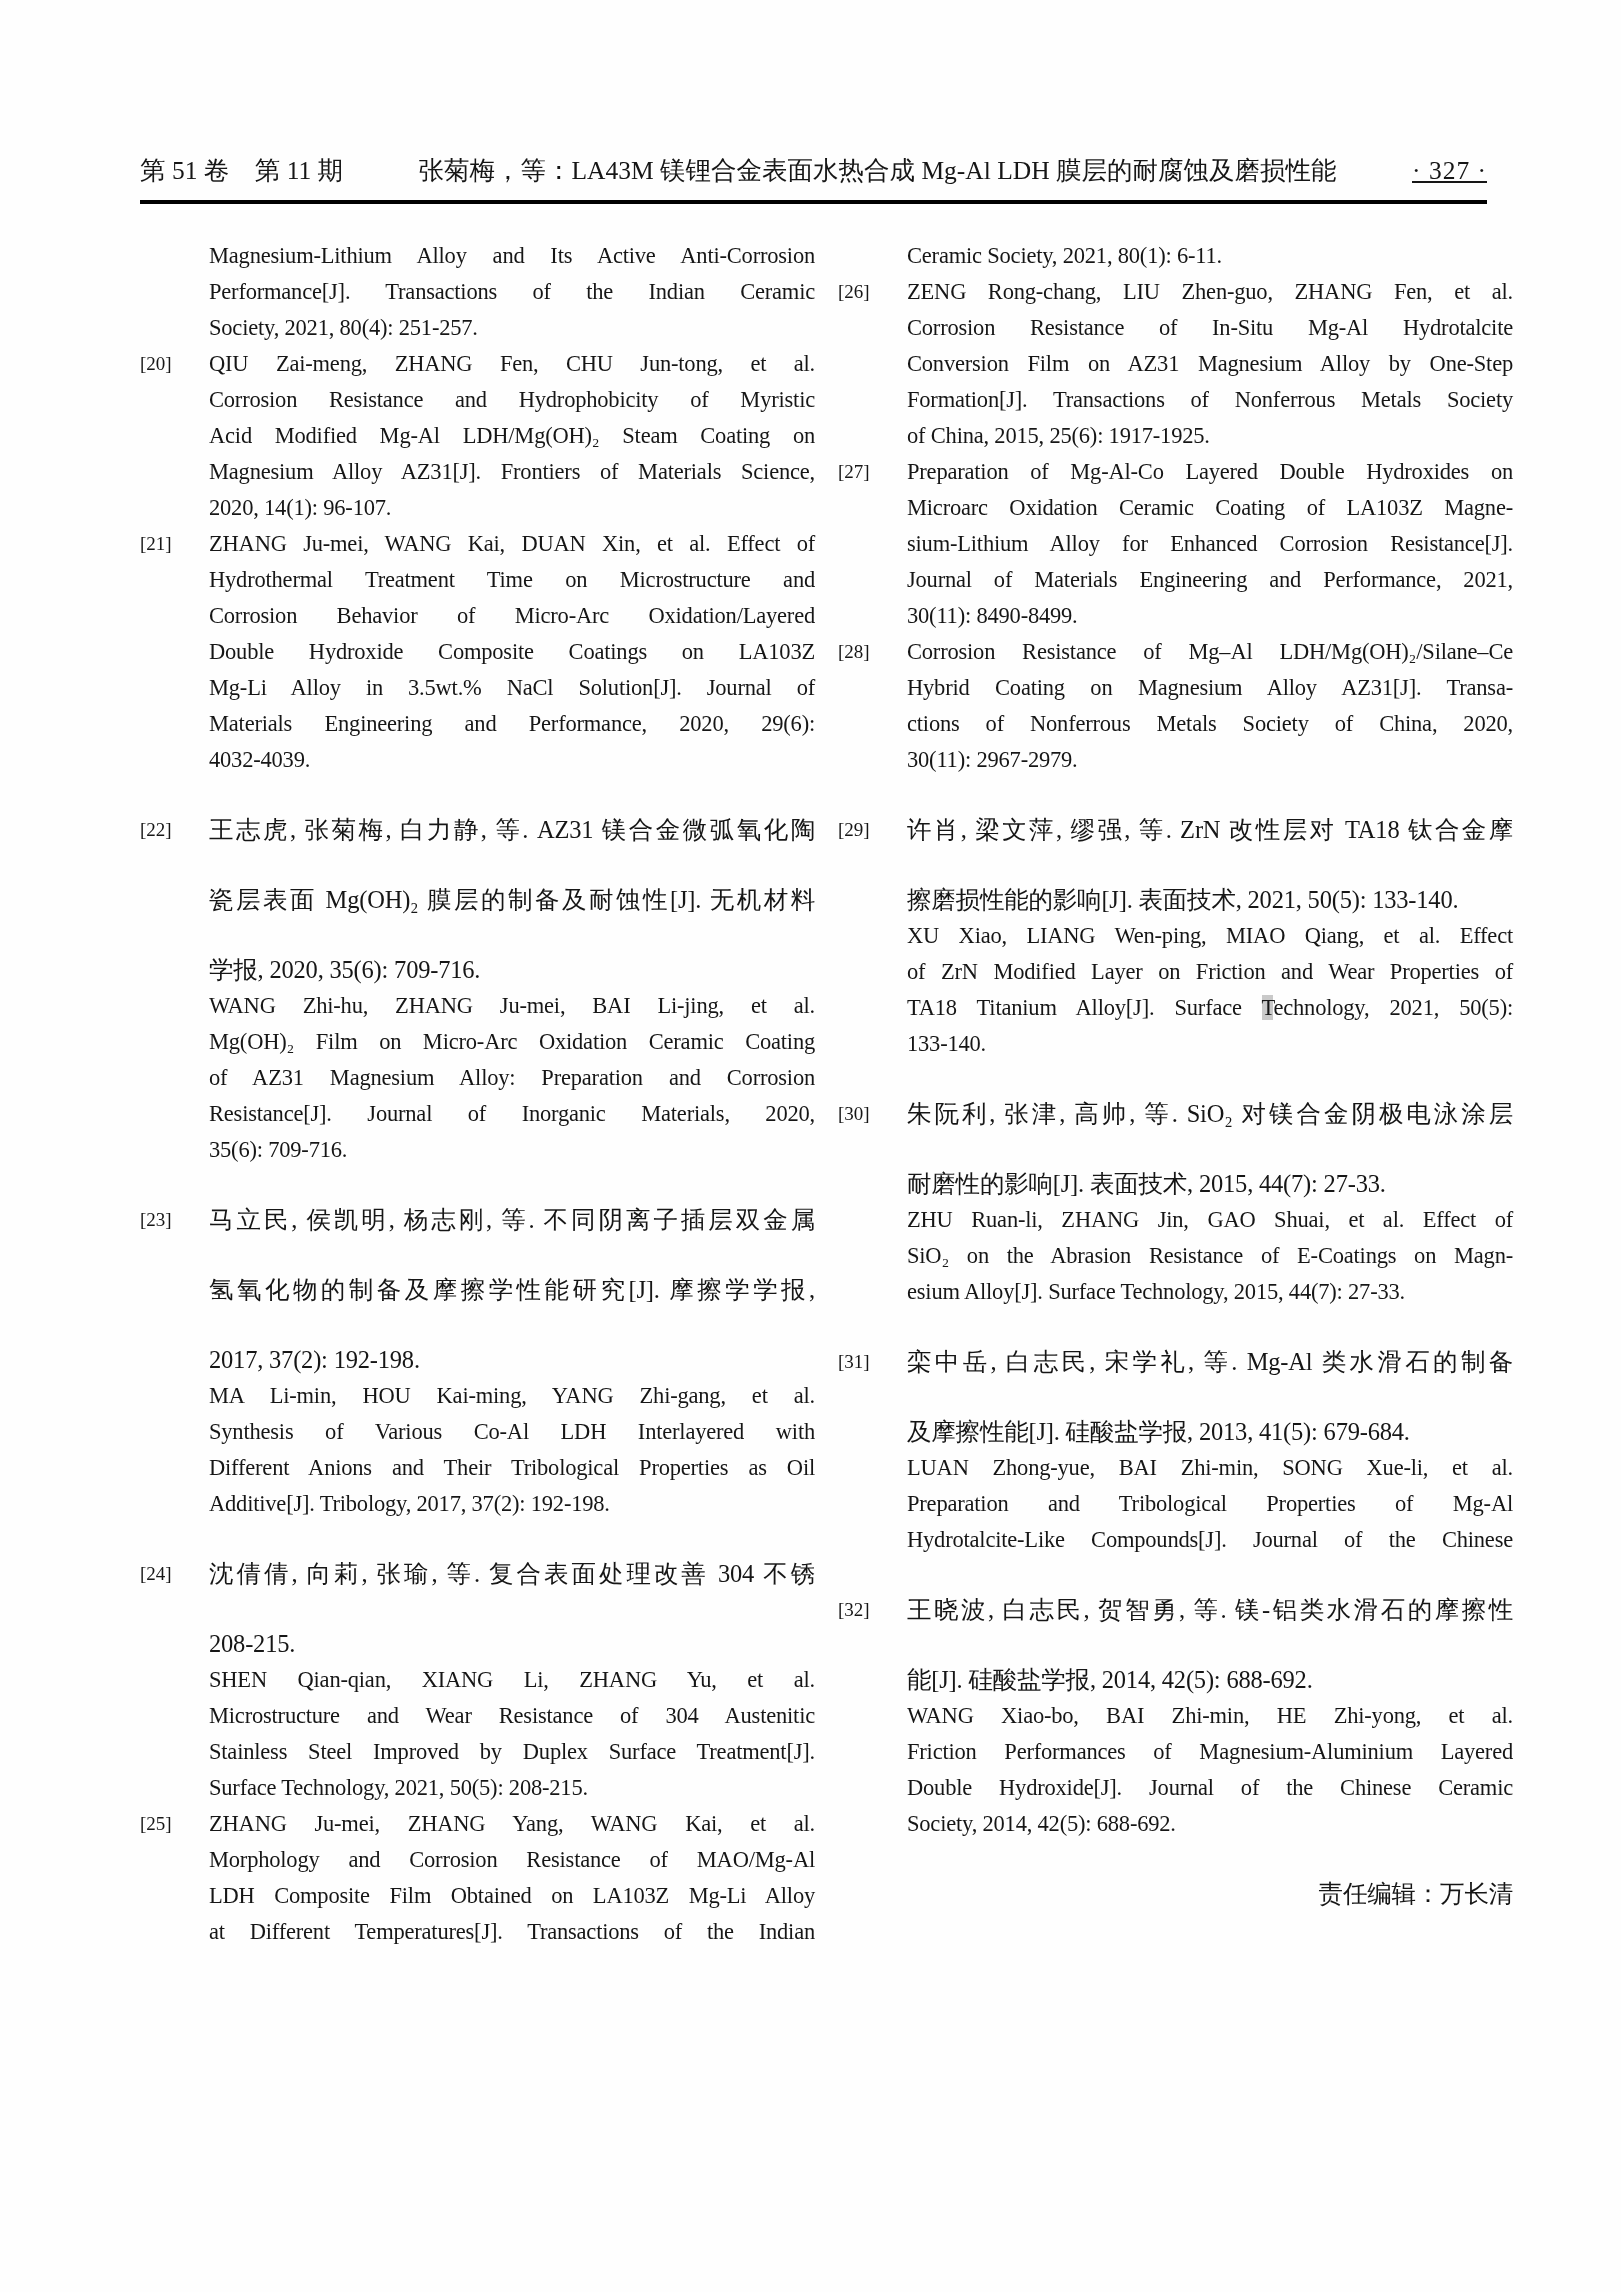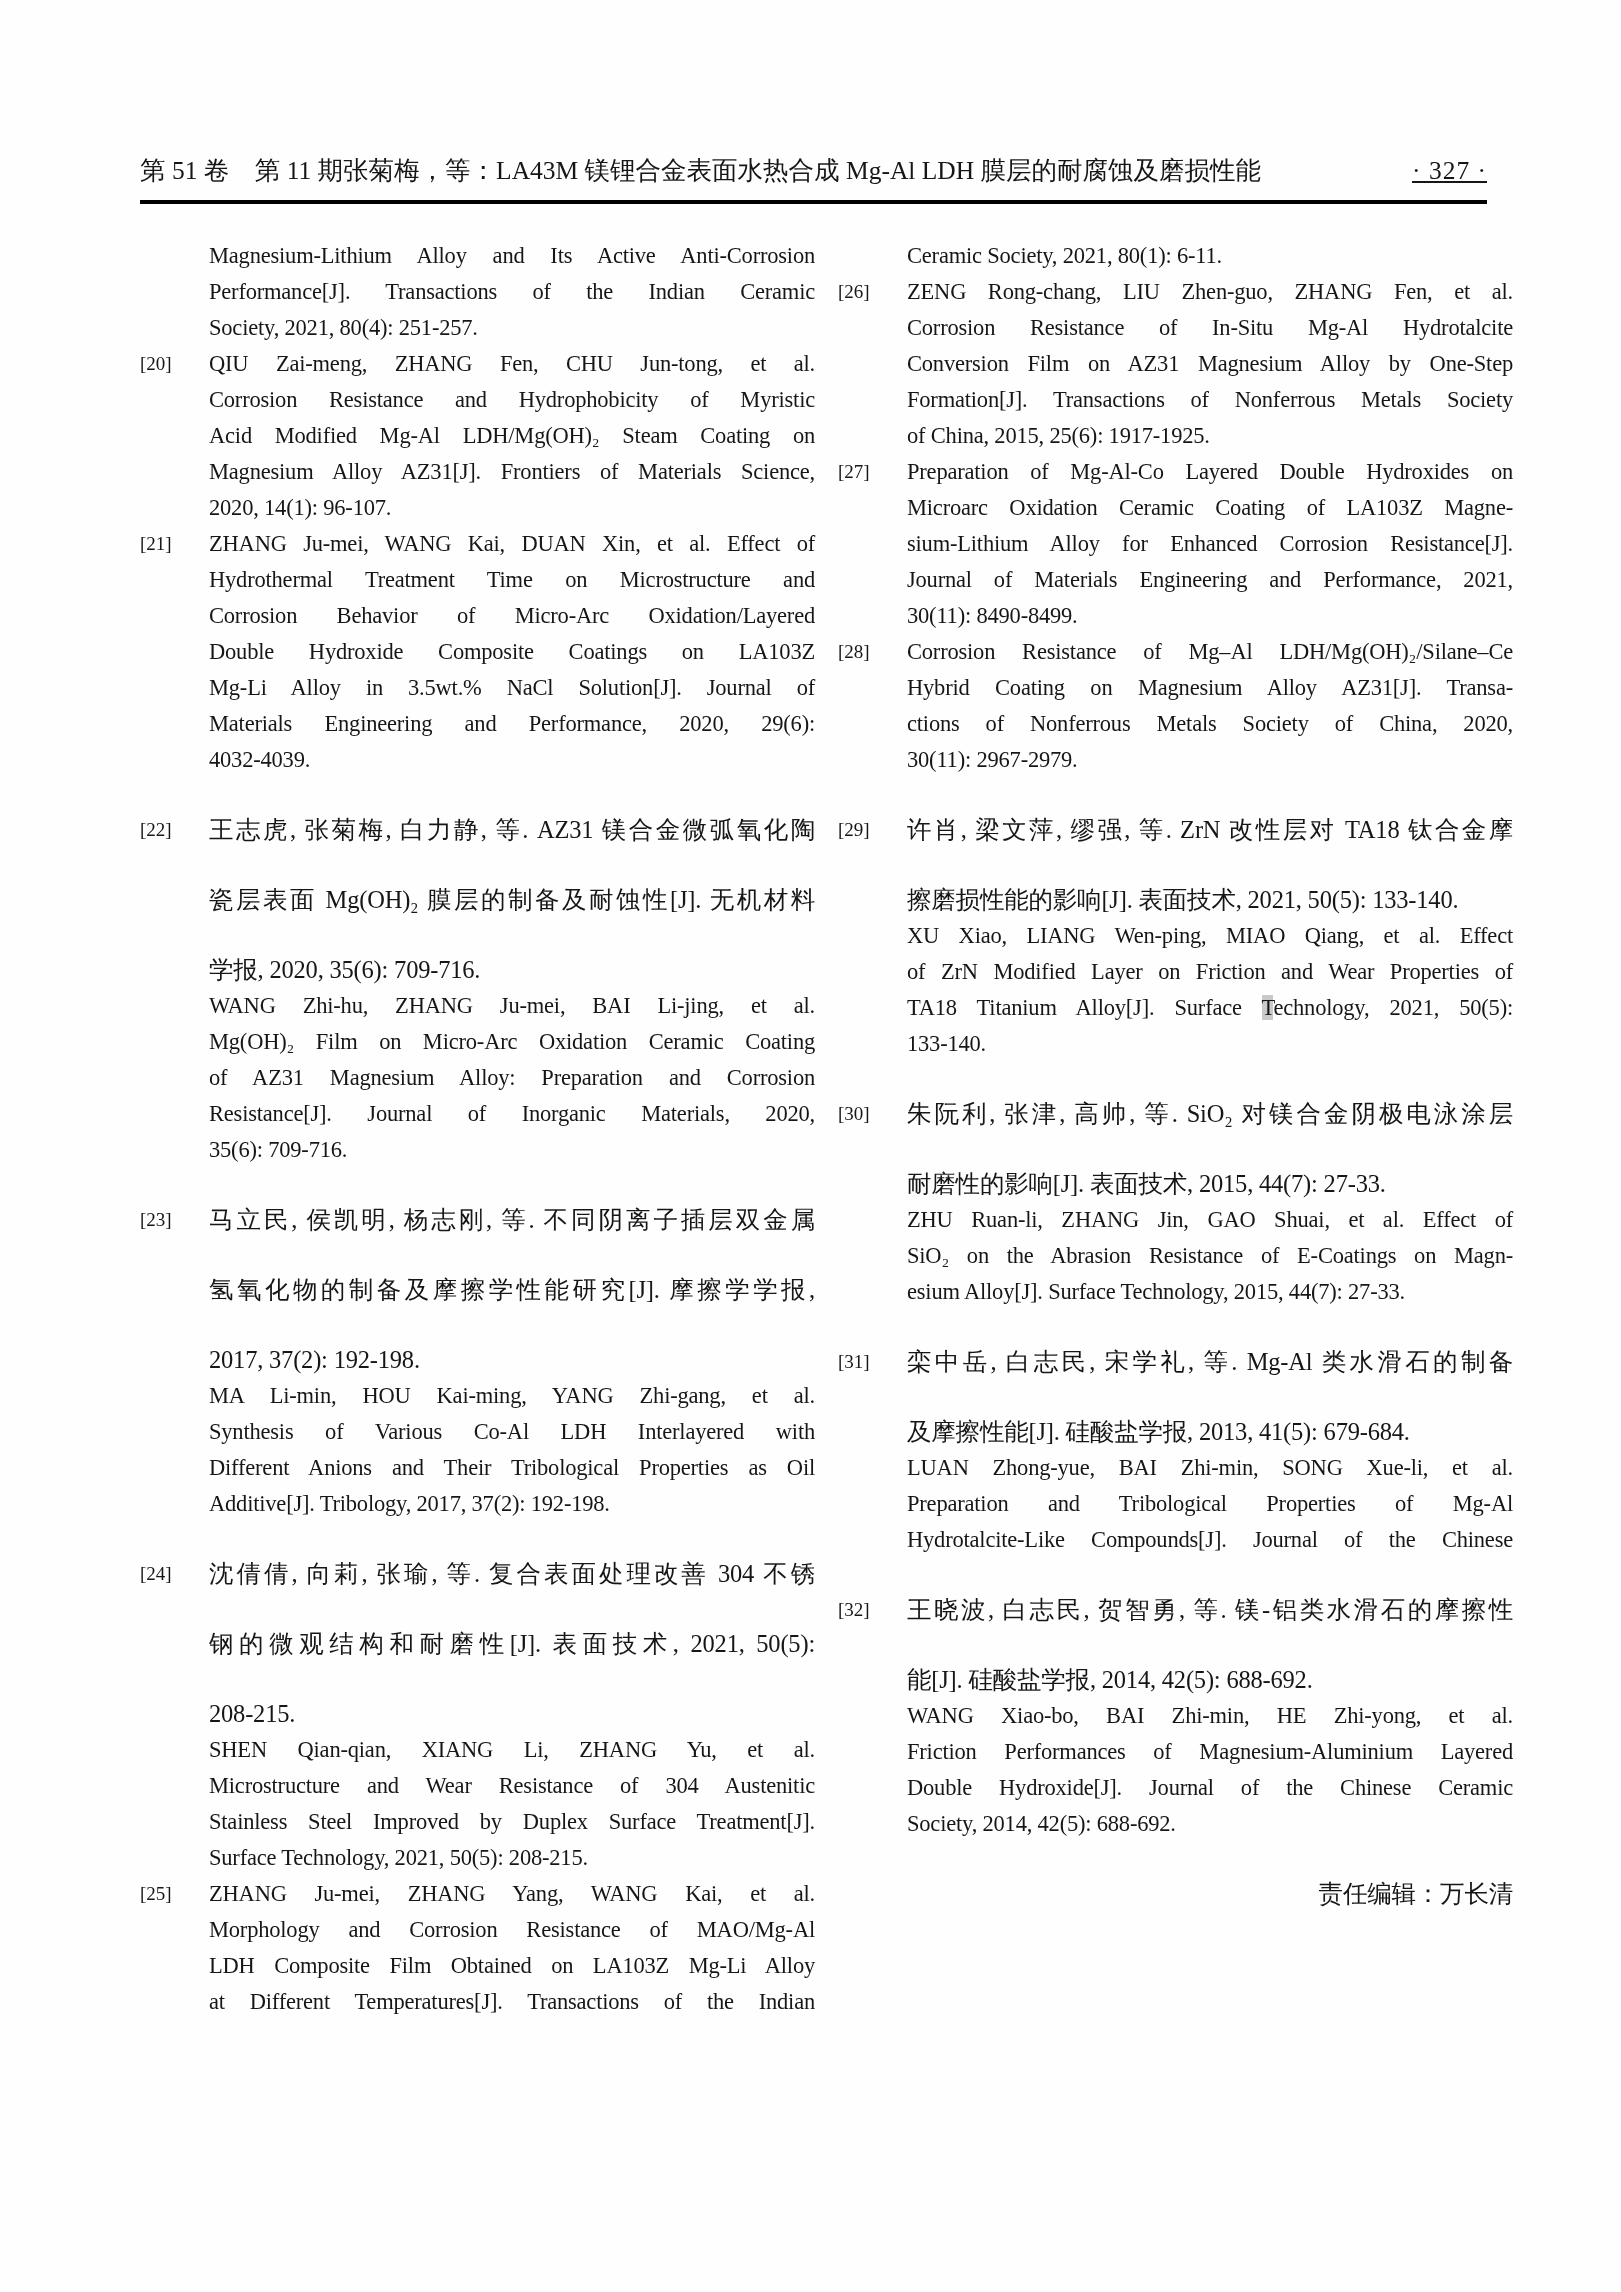--- a/index.html
+++ b/index.html
@@ -18,21 +18,21 @@
     position: absolute;
     left: 140px;
     top: 153px;
     width: 1347px;
     display: flex;
     align-items: baseline;
     font-size: 25.5px;
     white-space: nowrap;
   }
   .hdr-issue { flex: 0 0 auto; }
-  .hdr-title { flex: 1 1 auto; text-align: left; }
+  .hdr-title { flex: 1 1 auto; text-align: center; }
   .hdr-page  { flex: 0 0 auto; letter-spacing: 1px; text-decoration: underline; }
   .hdr-rule {
     position: absolute;
     left: 140px;
     top: 200px;
     width: 1347px;
     height: 3.9px;
     background: #000;
   }
   
@@ -136,21 +136,20 @@
           <div class="line en">MA Li-min, HOU Kai-ming, YANG Zhi-gang, et al.</div>
           <div class="line en">Synthesis of Various Co-Al LDH Interlayered with</div>
           <div class="line en">Different Anions and Their Tribological Properties as Oil</div>
           <div class="line en end">Additive[J]. Tribology, 2017, 37(2): 192-198.</div>
         </div>
       </div>
       <div class="entry">
         <span class="ref-label">[24]</span>
         <div class="para">
           <div class="line zh">沈倩倩, 向莉, 张瑜, 等. 复合表面处理改善 304 不锈</div>
-          <div class="line zh">钢的微观结构和耐磨性[J]. 表面技术, 2021, 50(5):</div>
           <div class="line zh end">208-215.</div>
         </div>
         <div class="para">
           <div class="line en">SHEN Qian-qian, XIANG Li, ZHANG Yu, et al.</div>
           <div class="line en">Microstructure and Wear Resistance of 304 Austenitic</div>
           <div class="line en">Stainless Steel Improved by Duplex Surface Treatment[J].</div>
           <div class="line en end">Surface Technology, 2021, 50(5): 208-215.</div>
         </div>
       </div>
       <div class="entry">

